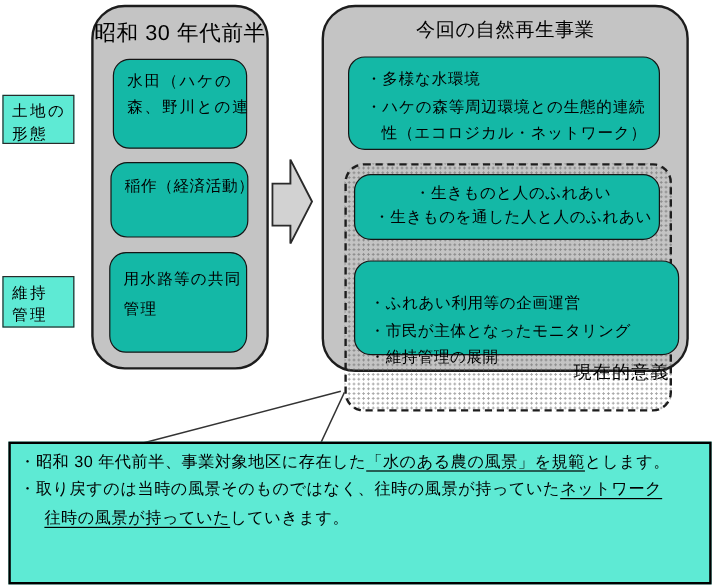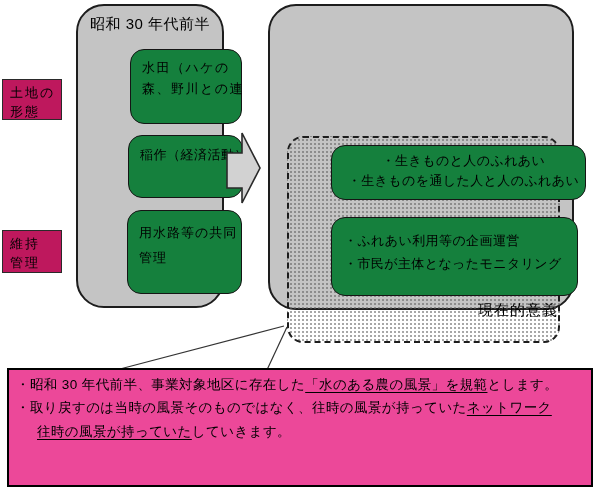--- a/index.html
+++ b/index.html
@@ -6,57 +6,57 @@
   .canvas{
     position:relative;width:600px;height:490px;background:#ffffff;
     font-family:"Liberation Sans",sans-serif;color:#000;overflow:hidden;
   }
   .serif{font-family:"Liberation Serif",serif;}
   .gothic{font-family:"Liberation Sans",sans-serif;}
 
   
   .side-label{
     position:absolute;left:2px;width:60px;box-sizing:border-box;
-    border:1.5px solid #2a2a2a;background:#be185d;
+    border:1.5px solid #2a2a2a;background:#5eead4;
     font-family:"Liberation Serif",serif;font-size:13px;letter-spacing:2px;
     padding:3px 0 16px 7px;line-height:19px;
   }
   .lbl-land{top:79px;height:41px;}
   .lbl-use{top:162px;height:30px;padding-top:5px;}
   .lbl-maint{top:230px;height:43px;}
 
   
   .panel{
     position:absolute;box-sizing:border-box;background:#c4c4c4;
     border:2px solid #1d1d1d;border-radius:28px;
   }
   .panel.past{left:76px;top:4px;width:148px;height:304px;}
   .panel.present{left:268px;top:4px;width:306px;height:306px;}
   .panel-title{
-    text-align:center;font-size:15px;padding-top:9px;letter-spacing:0.5px;
+    text-align:center;font-size:18px;padding-top:9px;letter-spacing:0.5px;
   }
   .panel.present .panel-title{font-size:16px;}
 
   
   .white-box{
-    position:absolute;box-sizing:border-box;background:#15803d;
+    position:absolute;box-sizing:border-box;background:#14b8a6;
     border:1.6px solid #151515;border-radius:14px;
-    font-family:Liberation Sans, sans-serif;font-size:13px;margin-left:36px;
+    font-family:Liberation Sans, sans-serif;font-size:13px;
   }
   .wb-ln{line-height:22px;white-space:nowrap;}
   .box-a{left:16px;top:43px;width:112px;height:75px;padding:7px 0 0 11px;letter-spacing:1.5px;}
   .box-a .wb-ln{line-height:21px;}
   .box-b{left:14px;top:129px;width:115px;height:63px;padding:8px 0 0 11px;letter-spacing:0.5px;}
   .box-c{left:13px;top:204px;width:115px;height:84px;padding:9px 0 16px 11px;letter-spacing:1px;}
   .box-c .wb-ln{line-height:25px;}
   .box-d{left:20px;top:41px;width:260px;height:78px;padding:7px 0 0 14px;letter-spacing:0.6px;}
   .box-d .wb-ln{line-height:22.5px;}
   .box-e{left:6px;top:7px;width:255px;height:55px;padding:5px 0 0 10px;letter-spacing:0.4px;text-align:center;}
   .box-e .wb-ln{line-height:20px;}
-  .box-f{left:6px;top:79px;width:247px;height:79px;padding:12px 0 0 12px;letter-spacing:0.4px;}
+  .box-f{left:6px;top:79px;width:271px;height:79px;padding:24px 0 0 12px;letter-spacing:0.4px;}
   .box-f .wb-ln{line-height:22.5px;}
   .wb-indent{padding-left:13px;}
 
   
   .dashed-box{
     position:absolute;left:287px;top:136px;width:273px;height:207px;
     box-sizing:border-box;border:2px dashed #1d1d1d;border-radius:16px;
     background-image:radial-gradient(circle,rgba(95,95,95,0.55) 0.8px,rgba(0,0,0,0) 1.1px);
     background-size:4px 4px;
   }
@@ -65,21 +65,21 @@
     font-weight:normal;font-size:15px;letter-spacing:1px;
   }
 
   
   .flow-arrow{position:absolute;left:226px;top:130px;}
   .callout{position:absolute;left:115px;top:320px;}
 
   
   .note-box{
     position:absolute;left:7px;top:368px;width:586px;height:119px;
-    box-sizing:border-box;border:2px solid #000;background:#ec4899;
+    box-sizing:border-box;border:2px solid #000;background:#5eead4;
     padding:3px 6px 0 7px;font-size:13.5px;letter-spacing:0.4px;
   }
   .note-line{line-height:23.4px;white-space:nowrap;}
   .note-line.indent{padding-left:21px;}
   .note-line .u{text-decoration:underline;text-underline-offset:2.5px;text-decoration-thickness:1px;}
 </style>
 </head>
 <body>
 
 <div class="canvas">
@@ -106,30 +106,37 @@
       <div class="wb-ln">用水路等の共同</div>
       <div class="wb-ln">管理</div>
     </div>
   </div>
 
   <svg class="flow-arrow" width="36" height="76" viewBox="0 0 36 76">
     <polygon points="1,23 16,23 16,3 34,38 16,73 16,58 1,58" stroke="#2a2a2a" stroke-width="1.6" fill="#d2d2d2"></polygon>
   </svg>
 
   <div class="panel present">
+    <div class="panel-title gothic">今回の自然再生事業</div>
+    <div class="white-box box-d serif">
+      <div class="wb-ln">・多様な水環境</div>
+      <div class="wb-ln">・ハケの森等周辺環境との生態的連続</div>
+      <div class="wb-ln wb-indent">性（エコロジカル・ネットワーク）</div>
+    </div>
   </div>
 
   <div class="dashed-box">
     <div class="white-box box-e serif">
       <div class="wb-ln">・生きものと人のふれあい</div>
       <div class="wb-ln">・生きものを通した人と人のふれあい</div>
     </div>
     <div class="white-box box-f serif">
       <div class="wb-ln">・ふれあい利用等の企画運営</div>
       <div class="wb-ln">・市民が主体となったモニタリング</div>
+      <div class="wb-ln">・維持管理の展開</div>
     </div>
     <div class="sig-label gothic">現在的意義</div>
   </div>
 
   <svg class="callout" width="175" height="56" viewBox="0 0 175 56">
     <line x1="169" y1="6" x2="5" y2="49" stroke-width="1.2" stroke="#333333"></line>
     <line x1="172" y1="7" x2="151" y2="52" stroke-width="1.2" stroke="#333333"></line>
   </svg>
 
   <div class="note-box gothic">

